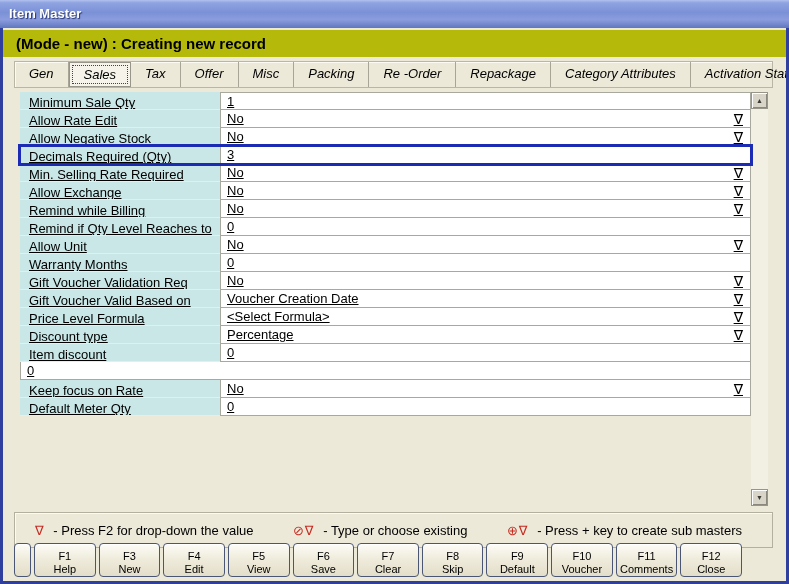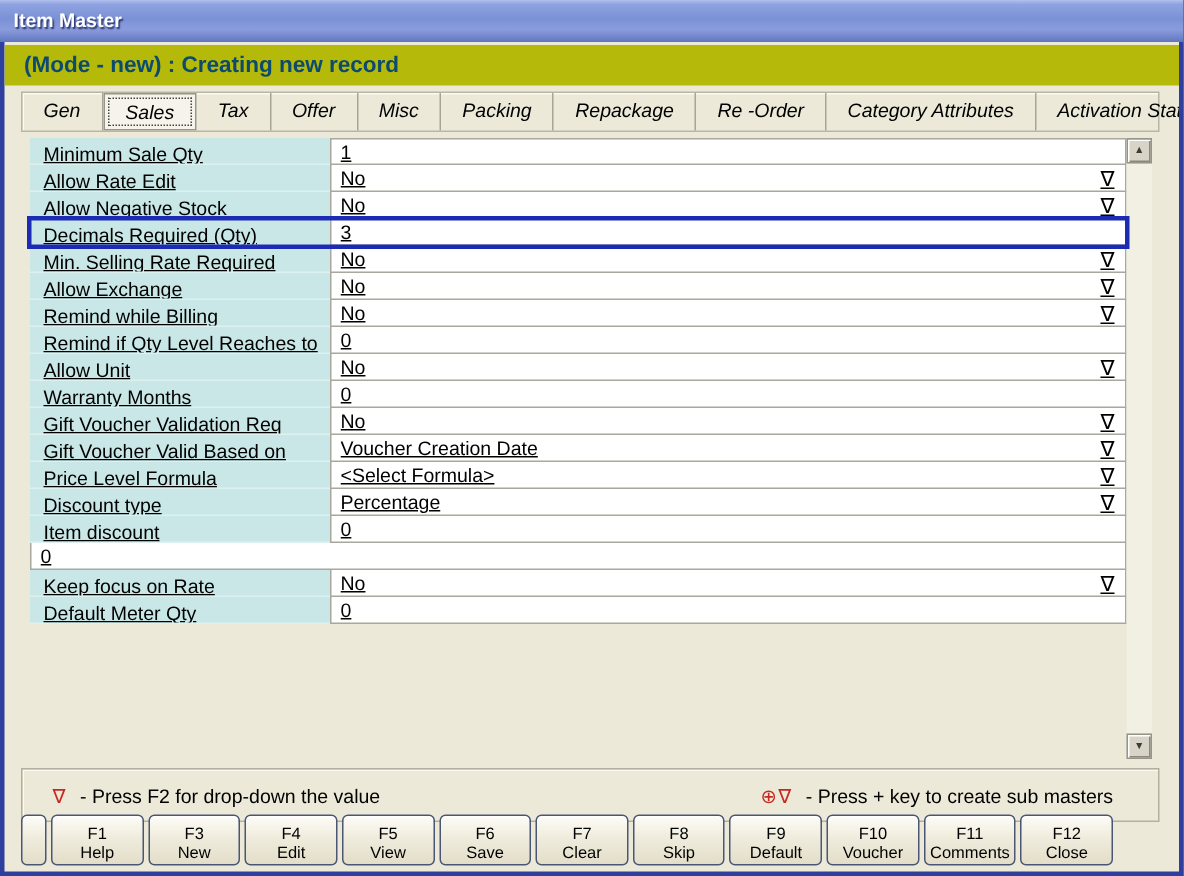--- a/index.html
+++ b/index.html
@@ -10,21 +10,21 @@
   .window{position:absolute;inset:0;background:#2e3f9d;}
   .titlebar{
     position:absolute;left:0;right:0;top:0;height:28px;
     background:linear-gradient(180deg,#b2c1ee 0%,#8fa3e1 10%,#7b91d6 45%,#8b9cdd 70%,#5f77bf 100%);
     color:#fff;font-weight:bold;font-size:13px;line-height:28px;padding-left:9px;
     text-shadow:1px 1px 1px rgba(25,35,90,.85);
   }
   .content{position:absolute;left:3px;right:3px;top:28px;bottom:3px;background:#ece9d8;overflow:hidden;}
   .banner{
     position:absolute;left:0;right:0;top:2px;height:27px;background:#b5b90a;
-    color:#0c4a6e;font-weight:bold;font-size:15px;line-height:27px;padding-left:13px;
+    color:#000000;font-weight:bold;font-size:15px;line-height:27px;padding-left:13px;
   }
   .tabstrip{
     position:absolute;left:11px;right:13px;top:33px;height:25px;
     border:1px solid #b9b6a5;background:#ece9d8;display:flex;align-items:stretch;
     box-shadow:inset 1px 1px 0 #fbfaf3;
     font-style:italic;
   }
   .tab{
     padding:0 14px;font-size:13px;line-height:23px;color:#000;
     border-right:1px solid #a8a596;white-space:nowrap;cursor:default;
@@ -101,24 +101,24 @@
         <div class="tab">
     <span class="tab-label">Offer</span>
   </div>
         <div class="tab">
     <span class="tab-label">Misc</span>
   </div>
         <div class="tab">
     <span class="tab-label">Packing</span>
   </div>
         <div class="tab">
+    <span class="tab-label">Re -Order</span>
+  </div>
+        <div class="tab">
     <span class="tab-label">Repackage</span>
-  </div>
-        <div class="tab">
-    <span class="tab-label">Re -Order</span>
   </div>
         <div class="tab">
     <span class="tab-label">Category Attributes</span>
   </div>
         <div class="tab">
     <span class="tab-label">Activation Status</span>
   </div>
       </div>
 
     <div class="grid">
@@ -257,20 +257,24 @@
         <span>▼</span>
       </div>
     </div>
 
     <div class="legend">
         <span class="leg">
     <span class="leg-sym">∇</span>
     <span class="leg-text">- Press F2 for drop-down the value</span>
   </span>
         <span class="leg">
+    <span class="leg-sym">⊘∇</span>
+    <span class="leg-text">- Type or choose existing</span>
+  </span>
+        <span class="leg">
     <span class="leg-sym">⊕∇</span>
     <span class="leg-text">- Press + key to create sub masters</span>
   </span>
       </div>
 
     <div class="btnbar">
       <div class="fbtn spacer-btn"></div>
     <div class="fbtn">
     <div class="fkey">F1</div>
     <div class="flabel">Help</div>

